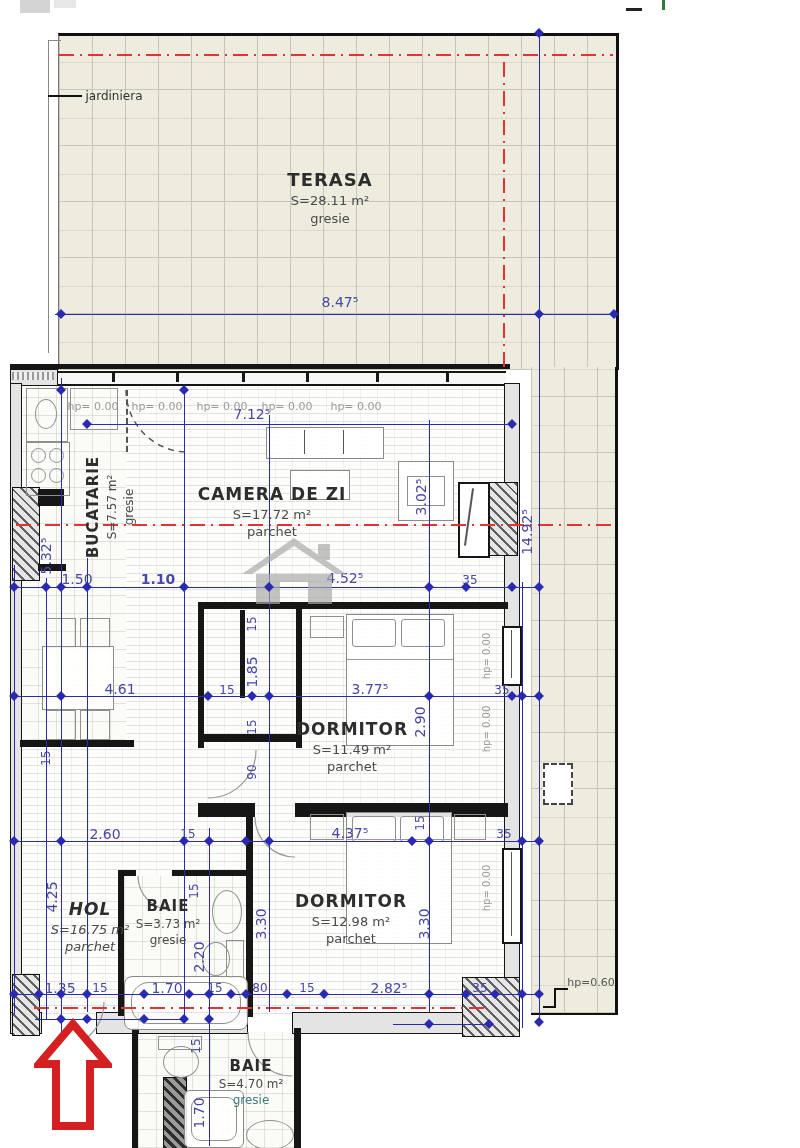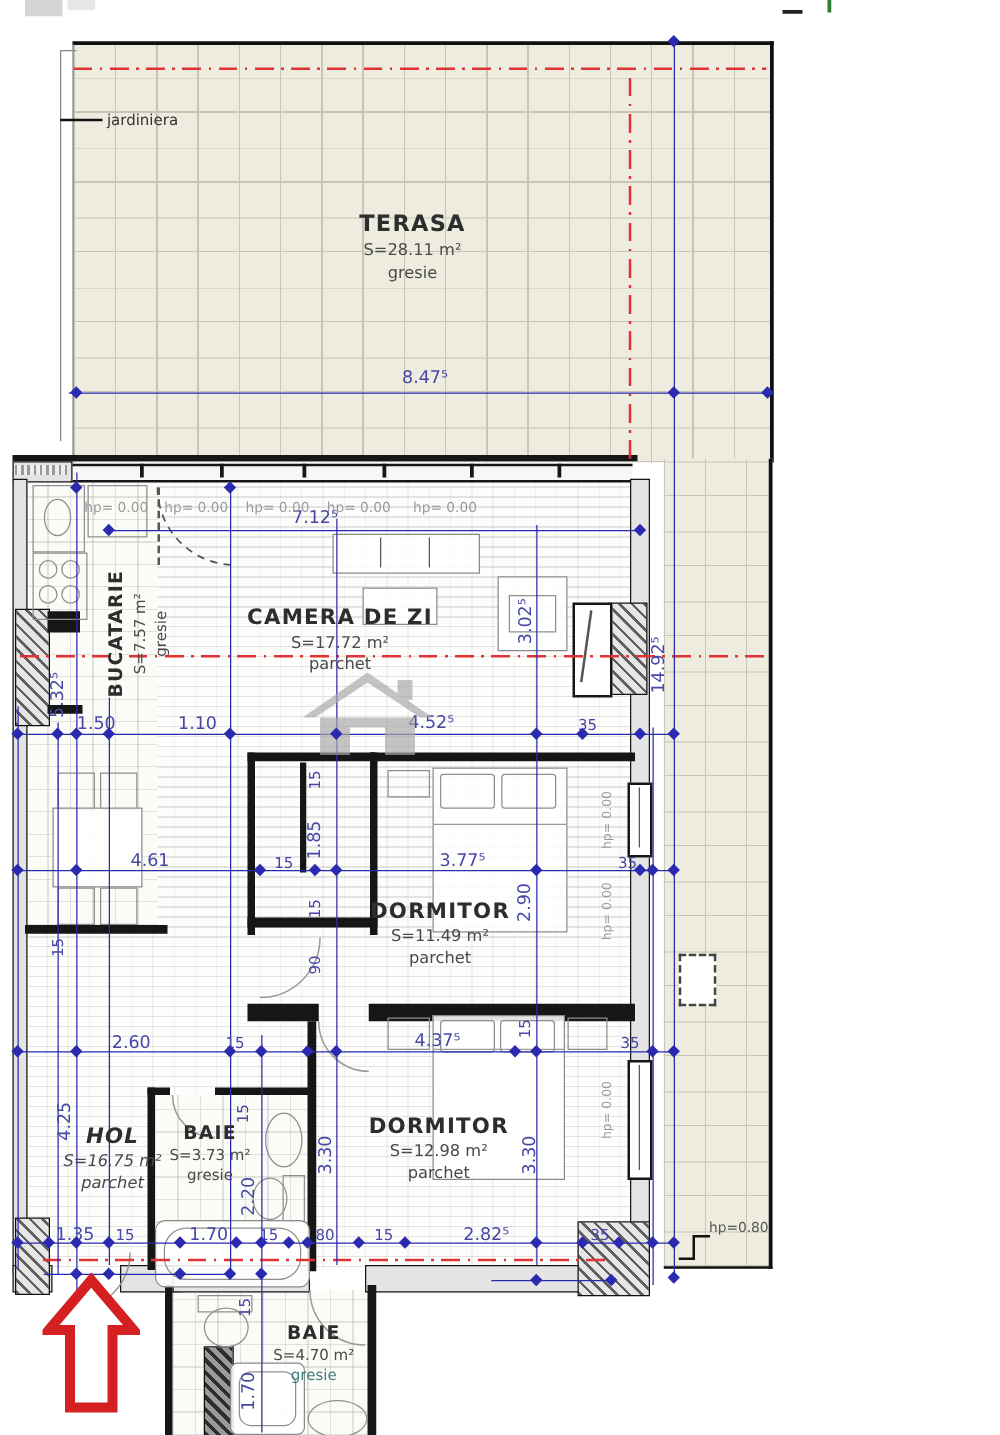--- a/index.html
+++ b/index.html
@@ -74,21 +74,21 @@
     <div class="rname big">TERASA</div>
     <div class="rsub">S=28.11 m²</div>
     <div class="rsub">gresie</div>
   </div>
 
   <div class="a" style="left:543px;top:763px;width:26px;height:38px;background:#fff;border:2px dashed #444;"></div>
 
   <div class="a" style="left:543px;top:1006px;width:13px;height:2px;background:#111;"></div>
   <div class="a" style="left:554px;top:988px;width:2px;height:20px;background:#111;"></div>
   <div class="a" style="left:556px;top:988px;width:12px;height:2px;background:#111;"></div>
-  <div class="a hp8" style="left:591px;top:982px;">hp=0.80</div>
+  <div class="a hp8" style="left:591px;top:982px;">hp=0.60</div>
 
   <div class="a brick" style="left:20px;top:384px;width:484px;height:630px;"></div>
   <div class="a gtile" style="left:20px;top:386px;width:106px;height:354px;"></div>
   <div class="a gtile" style="left:124px;top:876px;width:122px;height:138px;"></div>
   <div class="a gtile" style="left:138px;top:1032px;width:156px;height:116px;"></div>
 
   <div class="a wall" style="left:10px;top:364px;width:500px;height:5px;"></div>
   <div class="a" style="left:56px;top:371px;width:450px;height:11px;background:#f7f7f7;border-top:2px solid #161616;border-bottom:2px solid #161616;"></div>
   <div class="a wall" style="left:112px;top:371px;width:3px;height:11px;"></div>
   <div class="a wall" style="left:176px;top:371px;width:3px;height:11px;"></div>
@@ -234,21 +234,21 @@
   <div class="a blv" style="left:14px;top:565px;height:450px;"></div>
   <div class="a blv" style="left:269px;top:415px;height:597px;"></div>
   <div class="a blv" style="left:429px;top:420px;height:592px;"></div>
   <div class="a blv" style="left:522px;top:582px;height:446px;"></div>
   <div class="a blv" style="left:209px;top:828px;height:318px;"></div>
 
   <div class="a dim" style="left:340px;top:302px;">8.47⁵</div>
   <div class="a dim" style="left:252px;top:414px;">7.12⁵</div>
   <div class="a dim dimv" style="left:46px;top:556px;">5.32⁵</div>
   <div class="a dim" style="left:77px;top:579px;">1.50</div>
-  <div class="a dim" style="left:158px;top:579px;">1.10</div>
+  <div class="a dim" style="left:158px;top:579px;font-weight:bold;">1.10</div>
   <div class="a dim" style="left:345px;top:578px;">4.52⁵</div>
   <div class="a dim sm" style="left:470px;top:580px;">35</div>
   <div class="a dim dimv" style="left:421px;top:497px;">3.02⁵</div>
   <div class="a dim dimv" style="left:527px;top:532px;">14.92⁵</div>
   <div class="a dim" style="left:120px;top:689px;">4.61</div>
   <div class="a dim sm dimv" style="left:252px;top:624px;">15</div>
   <div class="a dim dimv" style="left:252px;top:672px;">1.85</div>
   <div class="a dim sm dimv" style="left:252px;top:727px;">15</div>
   <div class="a dim sm" style="left:227px;top:690px;">15</div>
   <div class="a dim" style="left:370px;top:689px;">3.77⁵</div>

